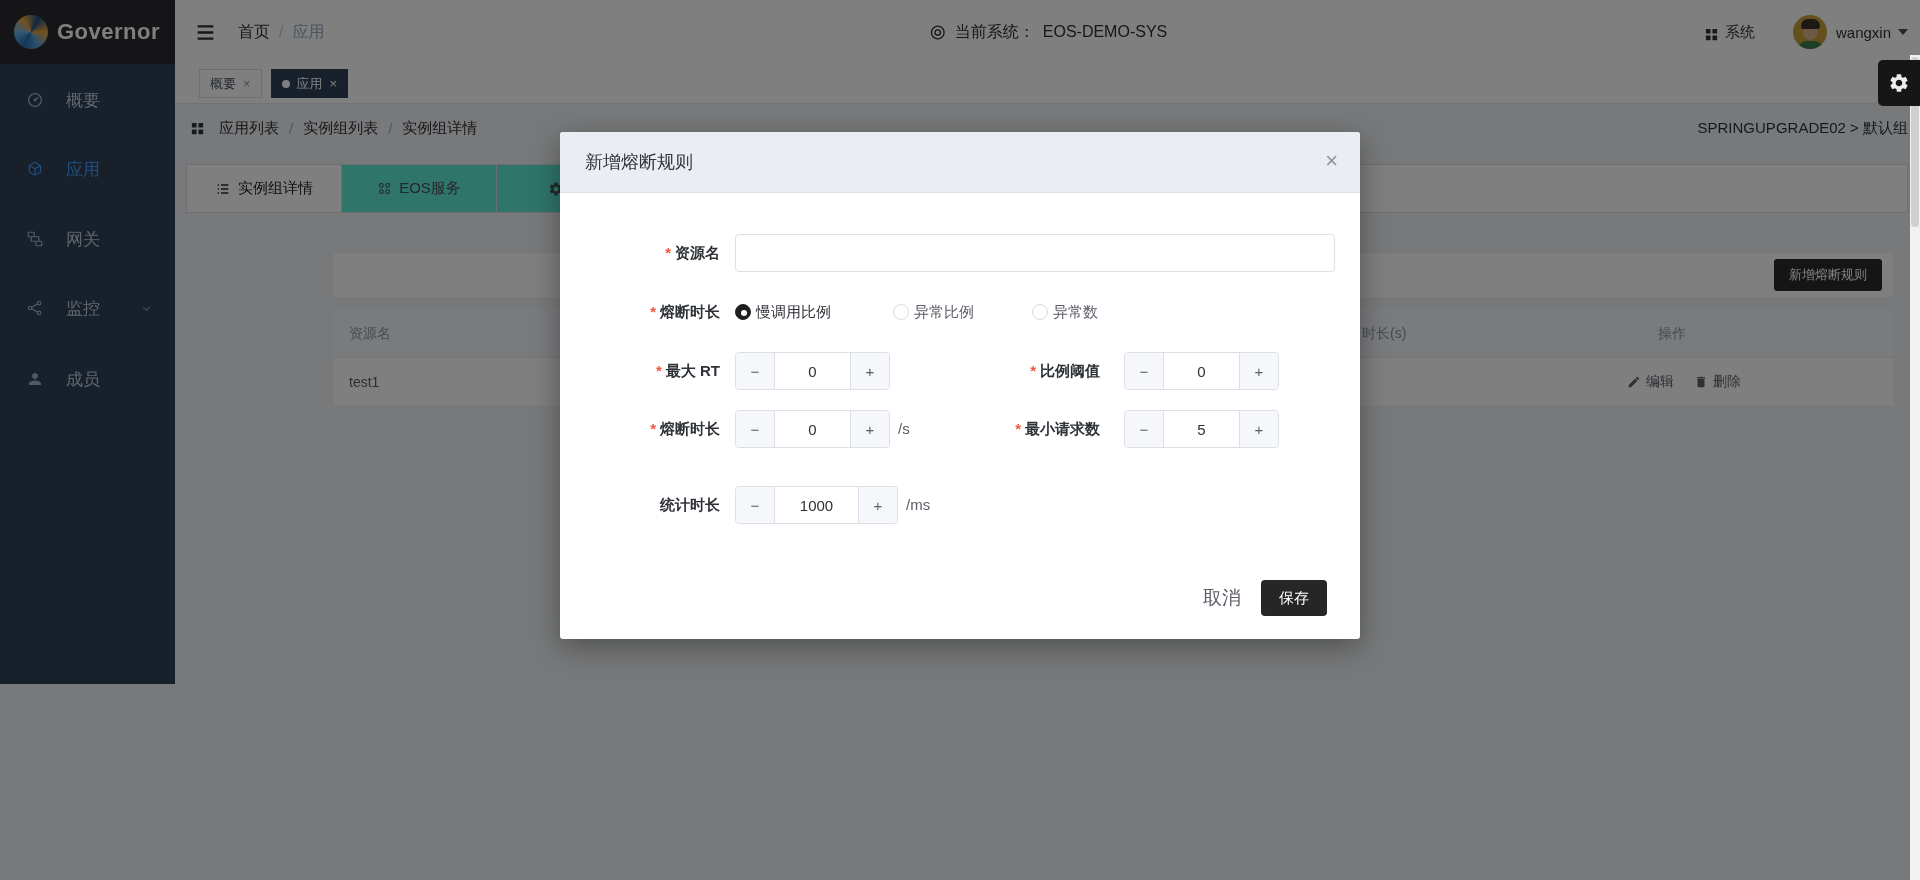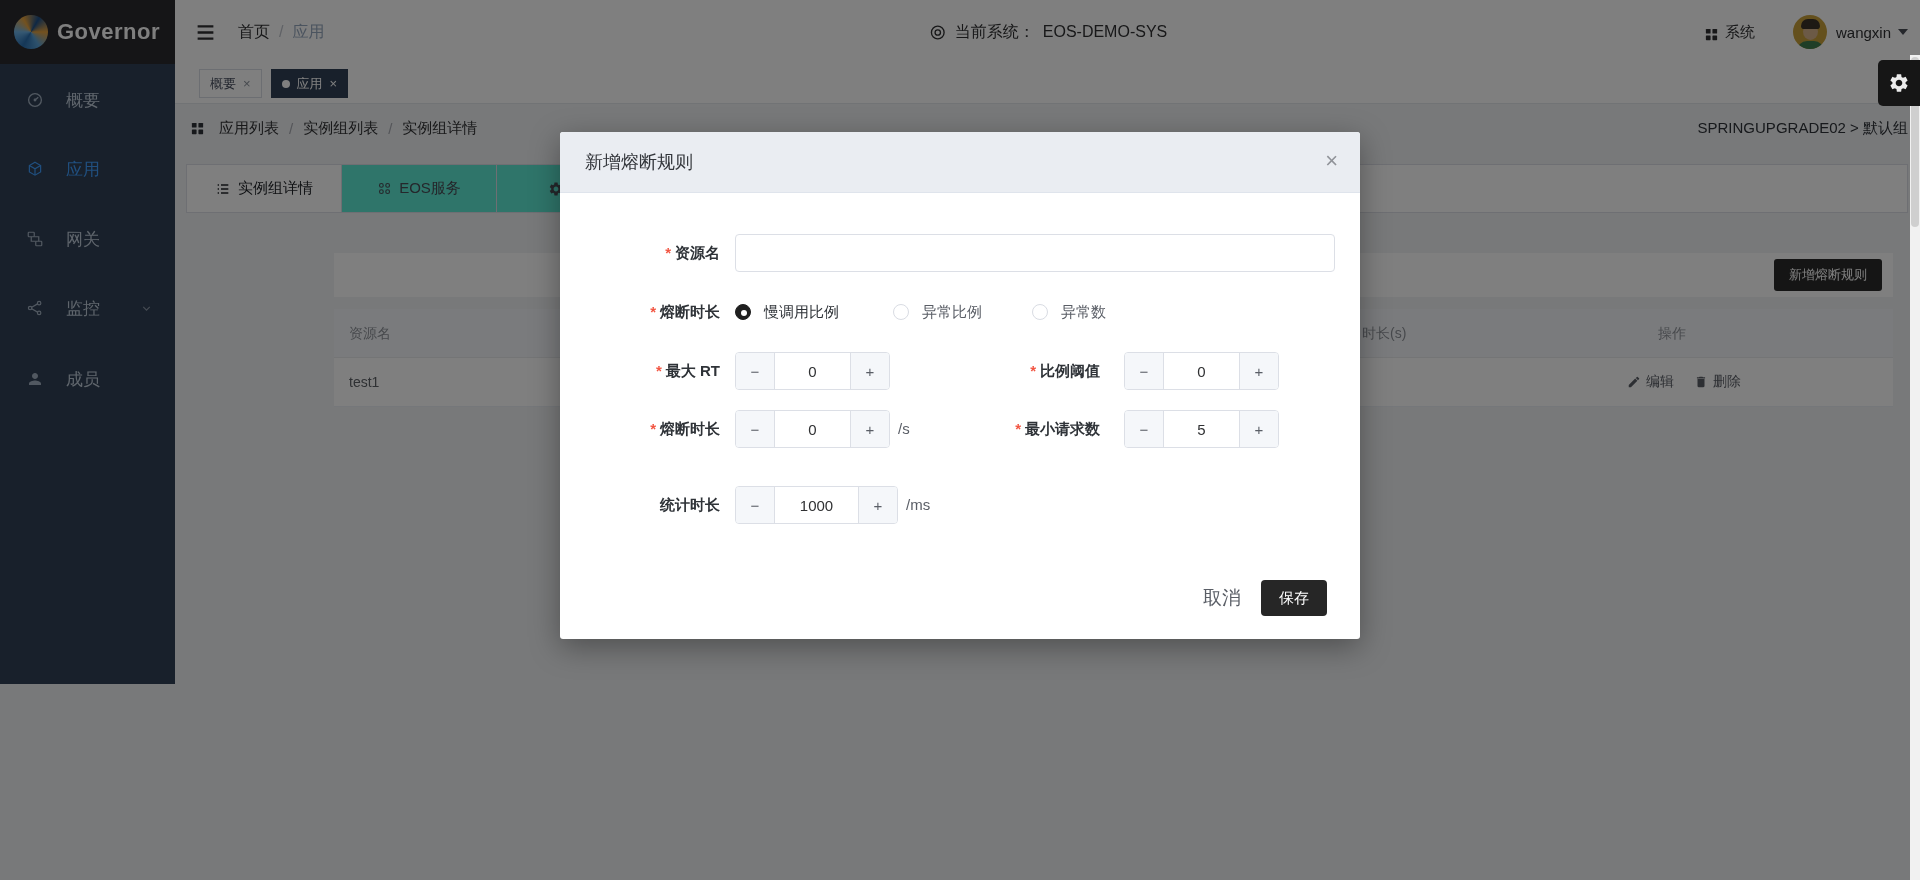--- a/index.html
+++ b/index.html
@@ -82,21 +82,21 @@
   .m-label{position:absolute;left:0;top:0;width:160px;text-align:right;line-height:38px;font-size:15px;font-weight:bold;color:#2f3338;}
   .m-label.c2{left:380px;width:160px;}
   .req{color:#f25643;margin-right:4px;}
   .txt-input{position:absolute;left:175px;top:0;width:600px;height:38px;border:1px solid #dcdfe6;border-radius:4px;box-sizing:border-box;font-size:14px;padding:0 12px;color:#303133;outline:none;font-family:inherit;}
   .stepper{position:absolute;top:0;height:38px;display:flex;border:1px solid #dcdfe6;border-radius:4px;background:#fff;box-sizing:border-box;overflow:hidden;}
   .stepper .sbtn{width:38px;background:#f5f7fa;color:#5a5e66;font-size:15px;display:flex;align-items:center;justify-content:center;cursor:pointer;user-select:none;}
   .stepper .sbtn.minus{border-right:1px solid #dcdfe6;}
   .stepper .sbtn.plus{border-left:1px solid #dcdfe6;}
   .stepper input{flex:1;min-width:0;border:none;outline:none;text-align:center;font-size:15px;color:#303133;font-family:inherit;padding:0;background:#fff;}
   .suffix{position:absolute;top:0;line-height:38px;font-size:15px;color:#5a5e66;}
-  .radio-item{position:absolute;top:0;height:38px;display:flex;align-items:center;gap:13px;cursor:pointer;}
+  .radio-item{position:absolute;top:0;height:38px;display:flex;align-items:center;gap:5px;cursor:pointer;}
   .rdot{width:16px;height:16px;border-radius:50%;box-sizing:border-box;border:1px solid #d9dce3;background:#fff;}
   .radio-item.sel .rdot{background:#1f1f1f;border-color:#1f1f1f;position:relative;}
   .radio-item.sel .rdot::after{content:"";position:absolute;left:5px;top:5px;width:6px;height:6px;border-radius:50%;background:#fff;}
   .rlabel{font-size:15px;color:#5a5e66;}
   .radio-item.sel .rlabel{color:#2f3338;}
   .m-foot{position:absolute;right:33px;bottom:22px;display:flex;align-items:center;gap:16px;}
   .btn-cancel{border:none;background:none;font-size:19px;color:#5a5e66;cursor:pointer;font-family:inherit;padding:6px 4px;}
   .btn-save{border:none;background:#262626;color:#fff;font-size:15px;border-radius:4px;height:36px;padding:0 18px;cursor:pointer;font-family:inherit;}
 
   

